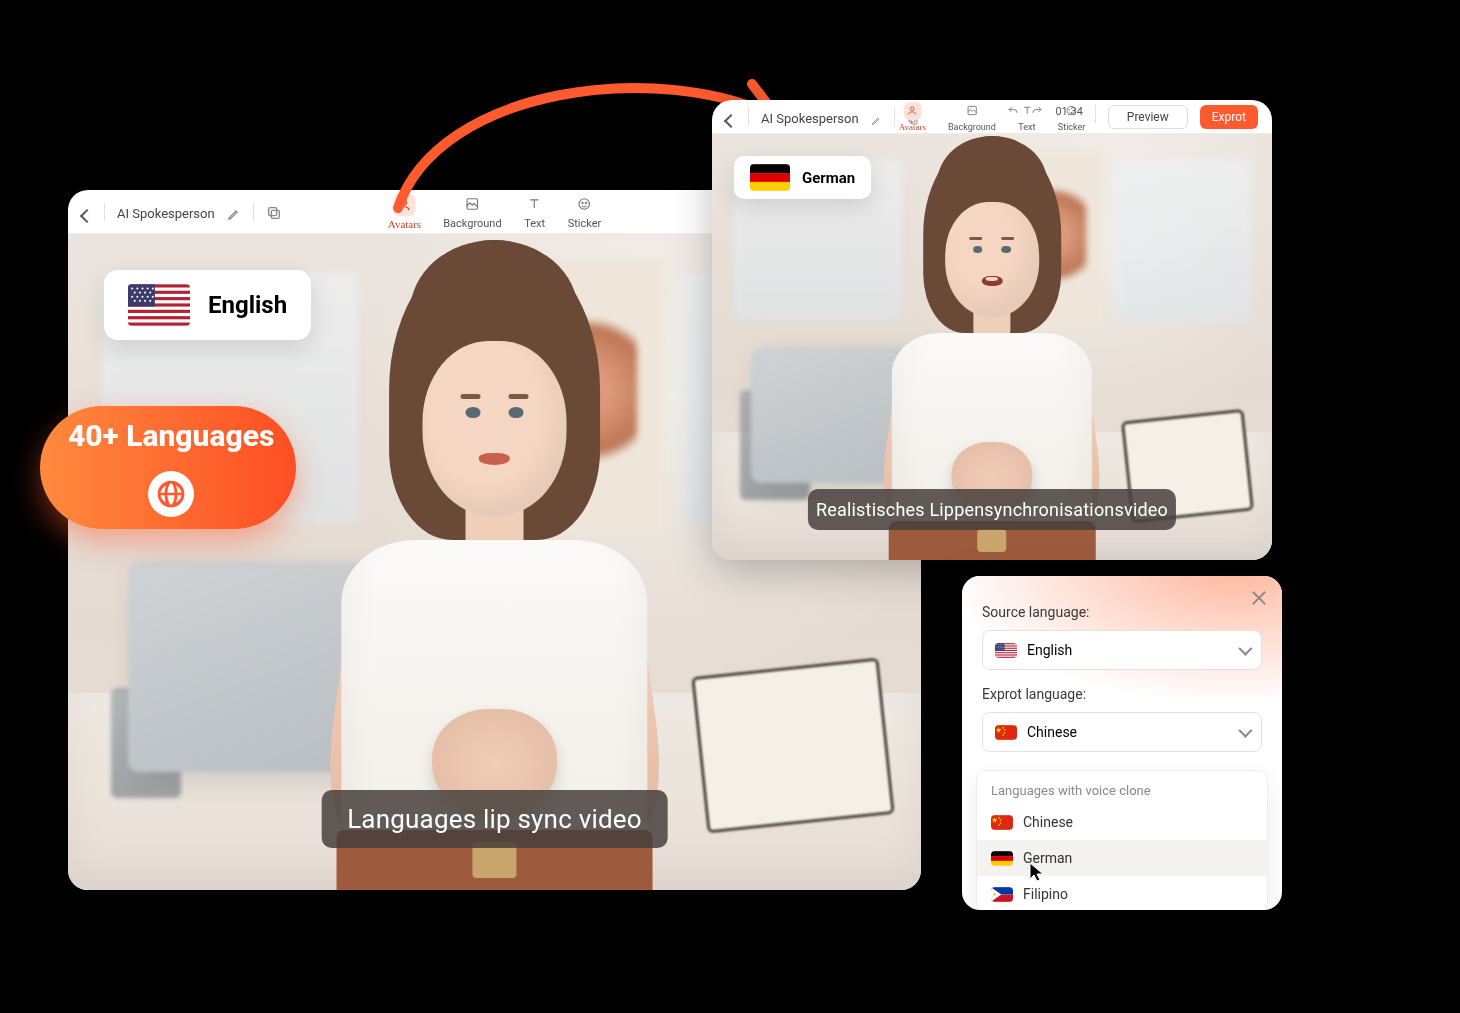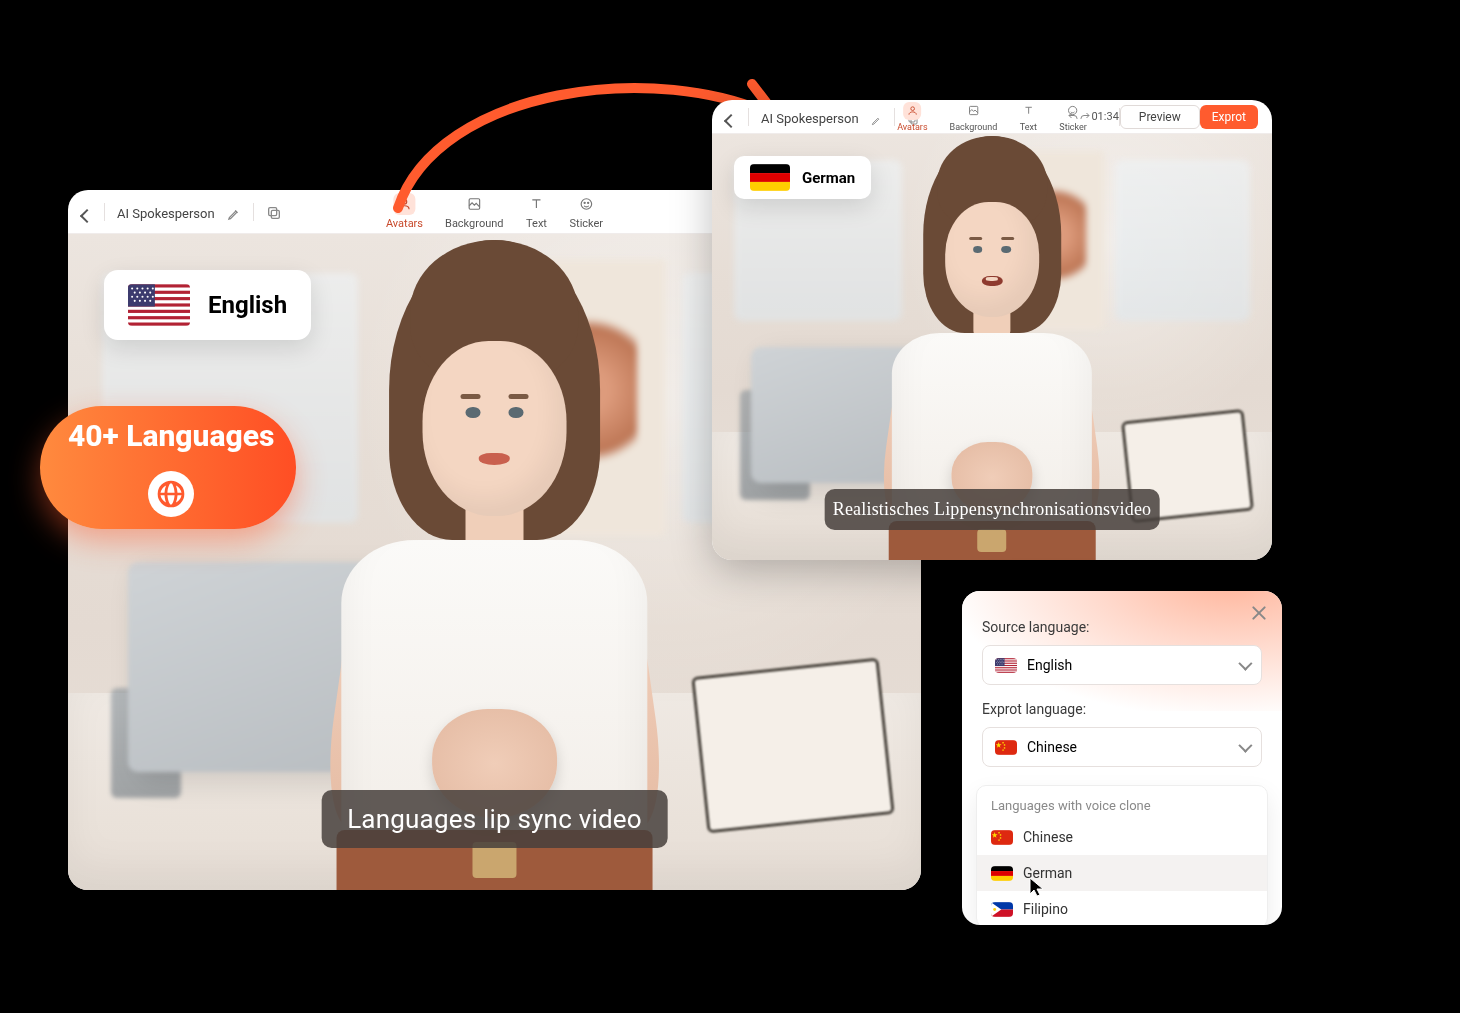--- a/index.html
+++ b/index.html
@@ -52,29 +52,29 @@
     font-size: 13px;
     color: #444;
     position: relative;
     flex-shrink: 0;
   }
   .toolbar .left { display:flex; align-items:flex-end; gap:12px; }
   .toolbar .center {
     position: absolute; left:50%; transform:translateX(-50%);
     display:flex; align-items:flex-end; gap:22px;
   }
-  .toolbar .right { margin-left:auto; display:flex; align-items:center; }
+  .toolbar .right { margin-left:auto; display:flex; align-items:flex-start; gap:12px; }
   .back-chevron { width:10px; height:10px; border-left:2px solid #555; border-bottom:2px solid #555; transform:rotate(45deg); }
   .divider { width:1px; height:18px; background:#e5e0df; }
   .title-edit { color:#444; }
   .pencil-icon svg, .layers-icon svg, .undo-icon svg { display:block; }
   .tb-item { display:flex; flex-direction:column; align-items:center; gap:2px; font-size:11px; color:#555; }
   .tb-item .ico { width:22px; height:22px; border-radius:6px; display:flex; align-items:center; justify-content:center; }
   .tb-item.active .ico { background:#ffe2d9; }
-  .tb-item.active { color:#c84a2c; }
+  .tb-item.active { color:#c84a2c;font-family:Liberation Serif, serif; }
   .timecode { font-variant-numeric: tabular-nums; font-size:11px; color:#555;}
   .preview-btn { font-size:12px; color:#444; padding:4px 18px; border:1px solid #e0dad8; border-radius:6px; background:#fff;}
   .export-btn { font-size:12px; color:#fff; padding:5px 12px; border:none; border-radius:6px; background:var(--orange);}
   .editor .canvas { position:relative; flex:1; overflow:hidden; }
 
   
   .scene {
     position:absolute; inset:0;
     background:
       radial-gradient(circle at 70% 25%, rgba(255,255,255,0.45), rgba(255,255,255,0) 40%),
@@ -180,21 +180,20 @@
   .pill .globe svg { width:32px; height:32px; fill:#ff5a2e; }
 
   
   .swoosh { position:absolute; width:440px; height:180px; pointer-events:none; }
 
   
   .picker {
     position:absolute; width:320px; background:#fff;
     border-radius:18px; box-shadow: var(--shadow);
     overflow:hidden;
-    margin-top:15px;
   }
   .picker::before{
     content:""; position:absolute; inset:0; height:120px;
     background: radial-gradient(ellipse at 85% -10%, #ffb59b 0%, #ffd9cc 35%, #ffffff 75%);
     z-index:0;
   }
   .picker > * { position:relative; z-index:1; }
   .picker .close { position:absolute; top:12px; right:14px; width:18px; height:18px; color:#777; }
   .picker .close::before,.picker .close::after{content:"";position:absolute;left:0;top:50%;width:100%;height:2px;background:#888;border-radius:2px;}
   .picker .close::before{transform:rotate(45deg);} .picker .close::after{transform:rotate(-45deg);}
@@ -211,21 +210,21 @@
   }
   .dropdown .group-title { font-size:13px; color:#8a8a8a; padding:12px 14px 6px; }
   .dropdown .opt { display:flex; align-items:center; gap:10px; padding:10px 14px; font-size:14px; color:#333; }
   .dropdown .opt:hover, .dropdown .opt.hovered { background:#f4f2f1; }
   .cursor { position:absolute; width:16px; height:20px; }
 
   .mini { font-size:11px !important;}
   .mini .tb-item{font-size:9px;}
   .mini .tb-item .ico{width:18px;height:18px;}
   .mini .toolbar{height:34px;}
-  .mini .caption{font-size:18px;padding:10px 8px;font-family:Liberation Serif, serif;}
+  .mini .caption{font-size:18px;padding:10px 8px;}
   .mini .lang-badge{padding:8px 16px;gap:12px;font-size:15px;border-radius:10px;}
 </style>
 </head>
 <body>
 
 <svg width="0" height="0" style="position:absolute">
   <defs>
     <clipPath id="round4">
         <rect rx="4" ry="4" width="100%" height="100%"></rect>
       </clipPath>

